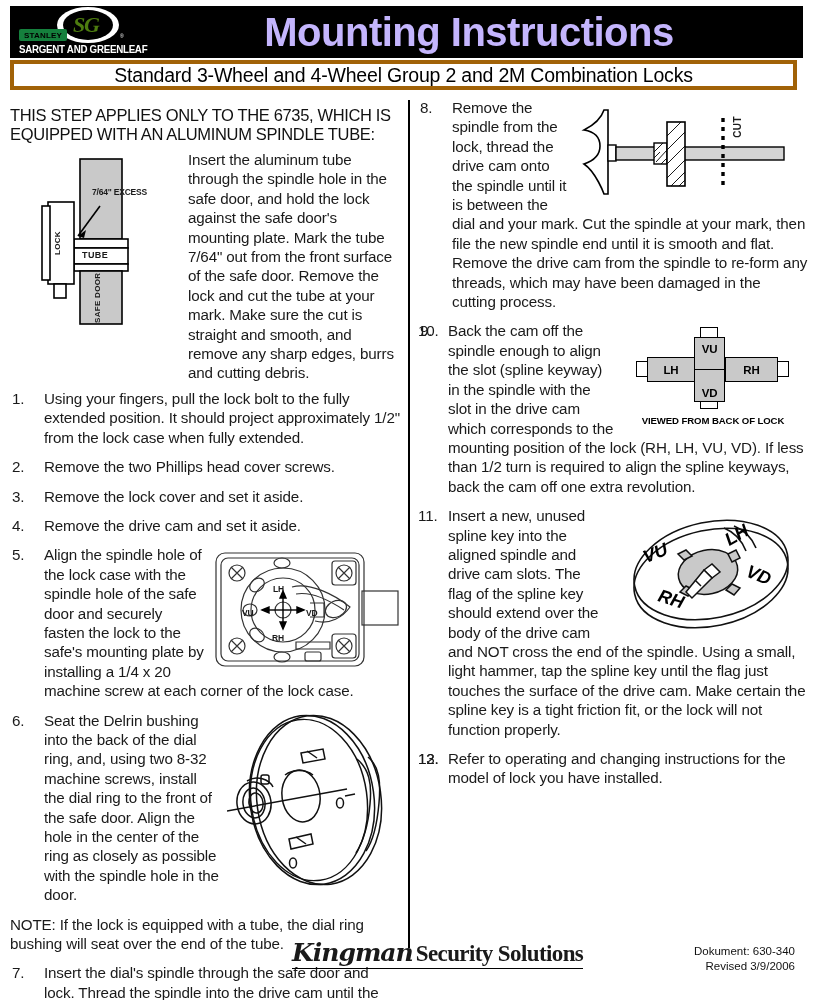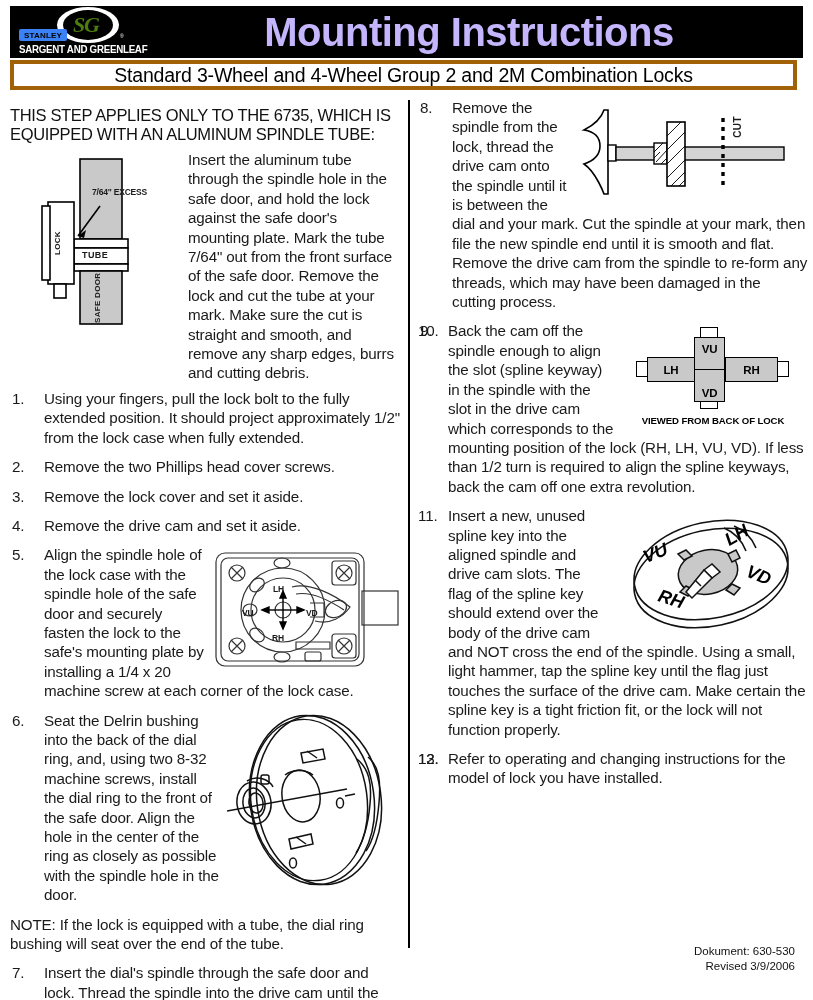--- a/index.html
+++ b/index.html
@@ -70,21 +70,21 @@
     position: absolute;
     left: 110px;
     top: 27px;
     color: #ffffff;
     font-size: 5px;
   }
   .stanley-badge {
     position: absolute;
     left: 9px;
     top: 23px;
-    background: #3b82f6;
+    background: #15803d;
     color: #000000;
     font-size: 8px;
     font-weight: bold;
     font-family: "Liberation Sans", sans-serif;
     letter-spacing: 0.2px;
     padding: 2px 5px 1px 5px;
     border-radius: 2px;
     line-height: 9px;
   }
   .sg-name {
@@ -623,18 +623,21 @@
   </div>
 
   <div class="step body-text" style="padding-left:30px;">
     <span class="num wide">13.</span>
     <span>Refer to operating and changing instructions for the model of lock you have installed.</span>
   </div>
 </div>
 
 <div id="footer">
   <div id="kingman-logo">
+    <div id="kingman-main">
+      <span id="kingman-script">Kingman</span><span id="kingman-sec">Security Solutions</span>
+    </div>
   </div>
   <div id="doc-info">
-    <div>Dokument: 630-530</div>
+    <div>Dokument: 630-340</div>
     <div>Revised 3/9/2006</div>
   </div>
 </div>
 
 </body></html>

